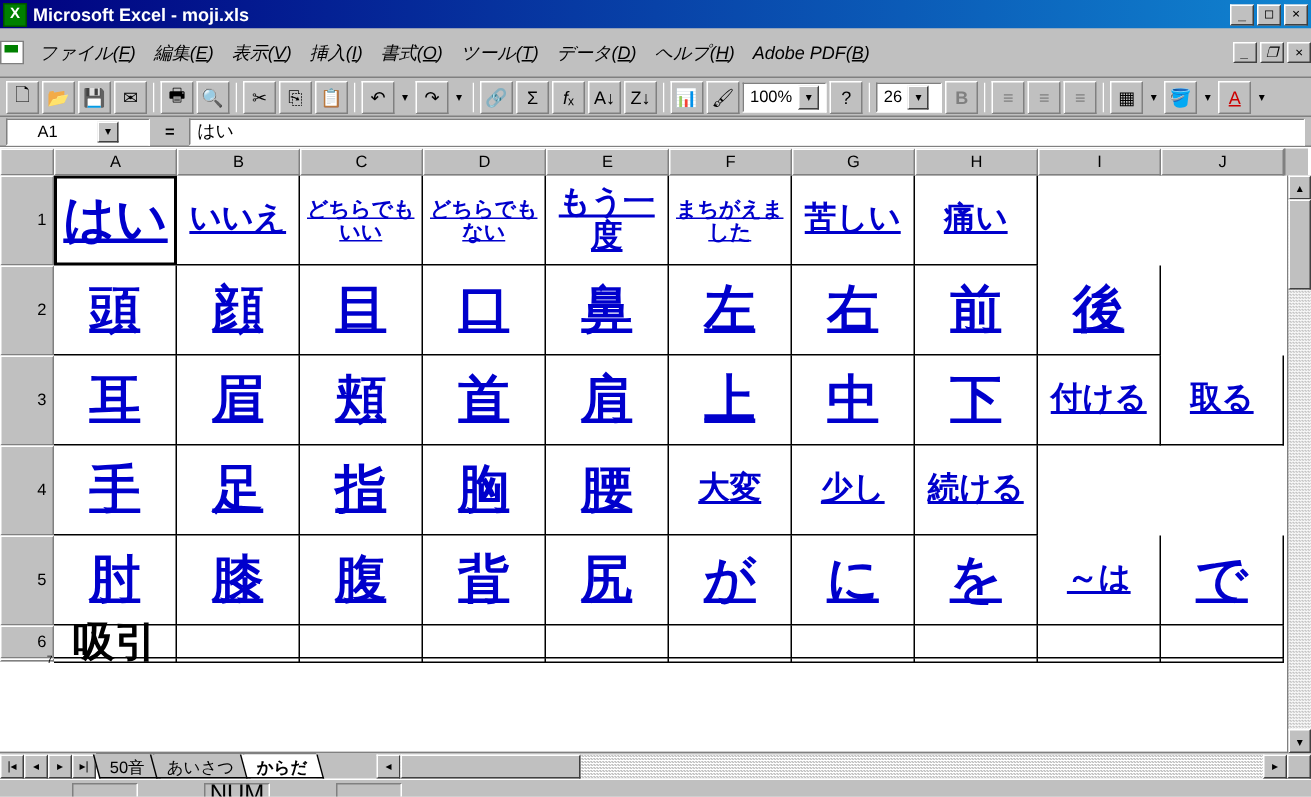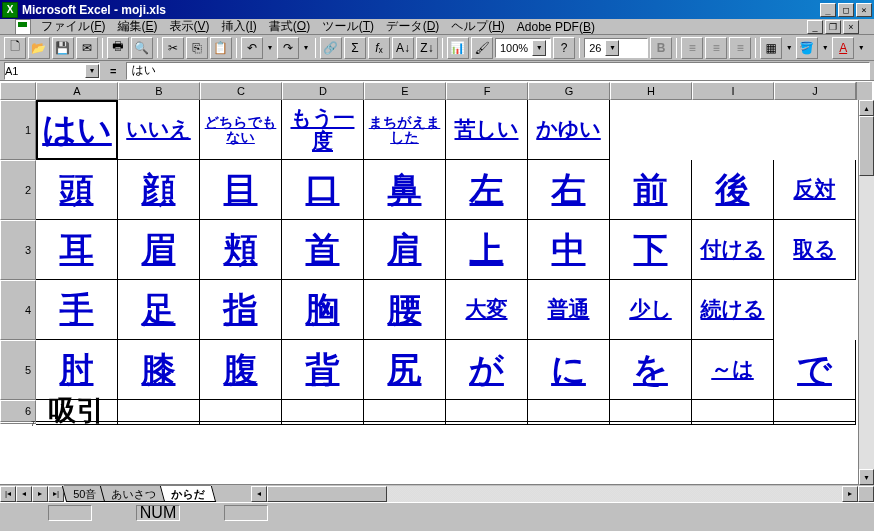--- a/index.html
+++ b/index.html
@@ -4,37 +4,37 @@
 <style>
   * { box-sizing: border-box; margin: 0; padding: 0; }
   body { font-family: "MS PGothic", "Meiryo", sans-serif; font-size: 11px; background: #c0c0c0; overflow: hidden; width: 874px; height: 531px; }
   
   .titlebar { height: 19px; background: linear-gradient(to right, #000080, #1084d0); color: #fff; display: flex; align-items: center; padding: 0 2px; }
   .titlebar .excel-icon { width: 16px; height: 16px; background: #008000; margin-right: 4px; display: inline-flex; align-items: center; justify-content: center; font-size: 10px; font-weight: bold; color: #fff; border: 1px solid #005000;}
   .titlebar .title { flex: 1; font-weight: bold; font-size: 12px; }
   .titlebar .winbtns { display: flex; gap: 2px; }
   .titlebar .winbtn { width: 16px; height: 14px; background: #c0c0c0; border: 1px solid; border-color: #fff #404040 #404040 #fff; display: flex; align-items: center; justify-content: center; font-family: "Marlett", monospace; font-size: 9px; color: #000; }
   
-  .menubar { height: 16px; background: #c0c0c0; border-bottom: 1px solid #808080; display: flex; align-items: center; padding: 0 15px; }
+  .menubar { height: 33px; background: #c0c0c0; border-bottom: 1px solid #808080; display: flex; align-items: center; padding: 0 0; font-style: italic; }
   .menubar .doc-icon { width: 16px; height: 16px; background: #fff; border: 1px solid #808080; margin-right: 4px; position: relative; }
   .menubar .doc-icon::after { content: ""; position: absolute; top: 2px; left: 2px; right: 3px; height: 5px; background: #008000; }
   .menubar .menu-item { padding: 2px 6px; font-size: 12px; cursor: default; }
   .menubar .menu-item u { text-decoration: underline; }
   .menubar .docbtns { margin-left: auto; display: flex; gap: 2px; }
   .menubar .docbtn { width: 16px; height: 14px; background: #c0c0c0; border: 1px solid; border-color: #fff #404040 #404040 #fff; display: flex; align-items: center; justify-content: center; font-size: 9px; }
   
   .toolbar { height: 26px; background: #c0c0c0; border-bottom: 1px solid #808080; display: flex; align-items: center; padding: 0 4px; gap: 2px; }
   .tb-btn { width: 22px; height: 22px; border: 1px solid; border-color: #fff #808080 #808080 #fff; display: flex; align-items: center; justify-content: center; font-size: 12px; cursor: default; background: #c0c0c0; }
   .tb-sep { width: 1px; height: 20px; background: #808080; border-right: 1px solid #fff; margin: 0 2px; }
   .tb-combo { height: 20px; background: #fff; border: 1px solid; border-color: #808080 #fff #fff #808080; display: flex; align-items: center; padding: 0 4px; font-size: 11px; }
   .tb-combo .dd { margin-left: 4px; width: 14px; height: 16px; background: #c0c0c0; border: 1px solid; border-color: #fff #404040 #404040 #fff; display: flex; align-items: center; justify-content: center; font-size: 8px; }
   .tb-arrow { width: 10px; height: 22px; display: flex; align-items: center; justify-content: center; font-size: 8px; }
   
   .namebox-row { height: 20px; background: #c0c0c0; border-bottom: 1px solid #808080; display: flex; align-items: center; padding: 2px 4px; gap: 4px; }
-  .namebox { width: 96px; height: 18px; background: #fff; border: 1px solid; border-color: #808080 #fff #fff #808080; display: flex; align-items: center; padding: 0 0; }
+  .namebox { width: 96px; height: 18px; background: #fff; border: 1px solid; border-color: #808080 #fff #fff #808080; display: flex; align-items: center; padding: 0 20px; }
   .namebox .dd { margin-left: auto; width: 14px; height: 14px; background: #c0c0c0; border: 1px solid; border-color: #fff #404040 #404040 #fff; display: flex; align-items: center; justify-content: center; font-size: 8px; }
   .eq { font-weight: bold; padding: 0 6px; }
   .formula { flex: 1; height: 18px; background: #fff; border: 1px solid; border-color: #808080 #fff #fff #808080; display: flex; align-items: center; padding: 0 4px; font-size: 12px; }
   
   .grid-area { position: relative; height: 403px; background: #fff; border-top: 1px solid #fff; }
   .colhdrs { display: flex; height: 18px; }
   .cornerbox, .colhdr, .rowhdr { background: #c0c0c0; border-right: 1px solid #808080; border-bottom: 1px solid #808080; border-top: 1px solid #fff; border-left: 1px solid #fff; display: flex; align-items: center; justify-content: center; font-size: 11px; }
   .cornerbox { width: 36px; }
   .colhdr { width: 82px; }
   .body { display: flex; height: 385px; }
@@ -131,21 +131,21 @@
   <div class="tb-btn">Z↓</div>
   <div class="tb-sep"></div>
   <div class="tb-btn">📊</div>
   <div class="tb-btn">🖌</div>
   <div class="tb-combo">
       <span>100%</span>
       <span class="dd">▾</span>
     </div>
   <div class="tb-btn">?</div>
   <div class="tb-sep"></div>
-  <div class="tb-combo" style="width:64px">
+  <div class="tb-combo" style="width:44px">
       <span>26</span>
       <span class="dd">▾</span>
     </div>
   <div class="tb-btn" style="color:#808080">
       <b>B</b>
     </div>
   <div class="tb-sep"></div>
   <div class="tb-btn" style="color:#808080">≡</div>
   <div class="tb-btn" style="color:#808080">≡</div>
   <div class="tb-btn" style="color:#808080">≡</div>
@@ -195,58 +195,57 @@
         <div class="rowhdr tall">3</div>
         <div class="rowhdr tall">4</div>
         <div class="rowhdr tall">5</div>
         <div class="rowhdr short">6</div>
         <div class="rowhdr xs">7</div>
       </div>
     <div class="cells" id="cells">
         <div class="crow">
           <div class="cell tall tall active">はい</div>
           <div class="cell tall med">いいえ</div>
+          <div class="cell tall sm">どちらでもいい</div>
           <div class="cell tall sm">どちらでもない</div>
           <div class="cell tall med">もう一度</div>
           <div class="cell tall sm">まちがえました</div>
           <div class="cell tall med">苦しい</div>
-          <div class="cell tall med">かゆい</div>
+          <div class="cell tall med">痛い</div>
         </div>
         <div class="crow">
           <div class="cell tall ">頭</div>
           <div class="cell tall ">顔</div>
           <div class="cell tall ">目</div>
           <div class="cell tall ">口</div>
           <div class="cell tall ">鼻</div>
           <div class="cell tall ">左</div>
           <div class="cell tall ">右</div>
           <div class="cell tall ">前</div>
           <div class="cell tall ">後</div>
-          <div class="cell tall med">反対</div>
         </div>
         <div class="crow">
           <div class="cell tall ">耳</div>
           <div class="cell tall ">眉</div>
           <div class="cell tall ">頬</div>
           <div class="cell tall ">首</div>
           <div class="cell tall ">肩</div>
           <div class="cell tall ">上</div>
           <div class="cell tall ">中</div>
           <div class="cell tall ">下</div>
           <div class="cell tall med">付ける</div>
           <div class="cell tall med">取る</div>
         </div>
         <div class="crow">
           <div class="cell tall ">手</div>
           <div class="cell tall ">足</div>
           <div class="cell tall ">指</div>
           <div class="cell tall ">胸</div>
           <div class="cell tall ">腰</div>
           <div class="cell tall med">大変</div>
-          <div class="cell tall med">普通</div>
           <div class="cell tall med">少し</div>
           <div class="cell tall med">続ける</div>
         </div>
         <div class="crow">
           <div class="cell tall ">肘</div>
           <div class="cell tall ">膝</div>
           <div class="cell tall ">腹</div>
           <div class="cell tall ">背</div>
           <div class="cell tall ">尻</div>
           <div class="cell tall ">が</div>

